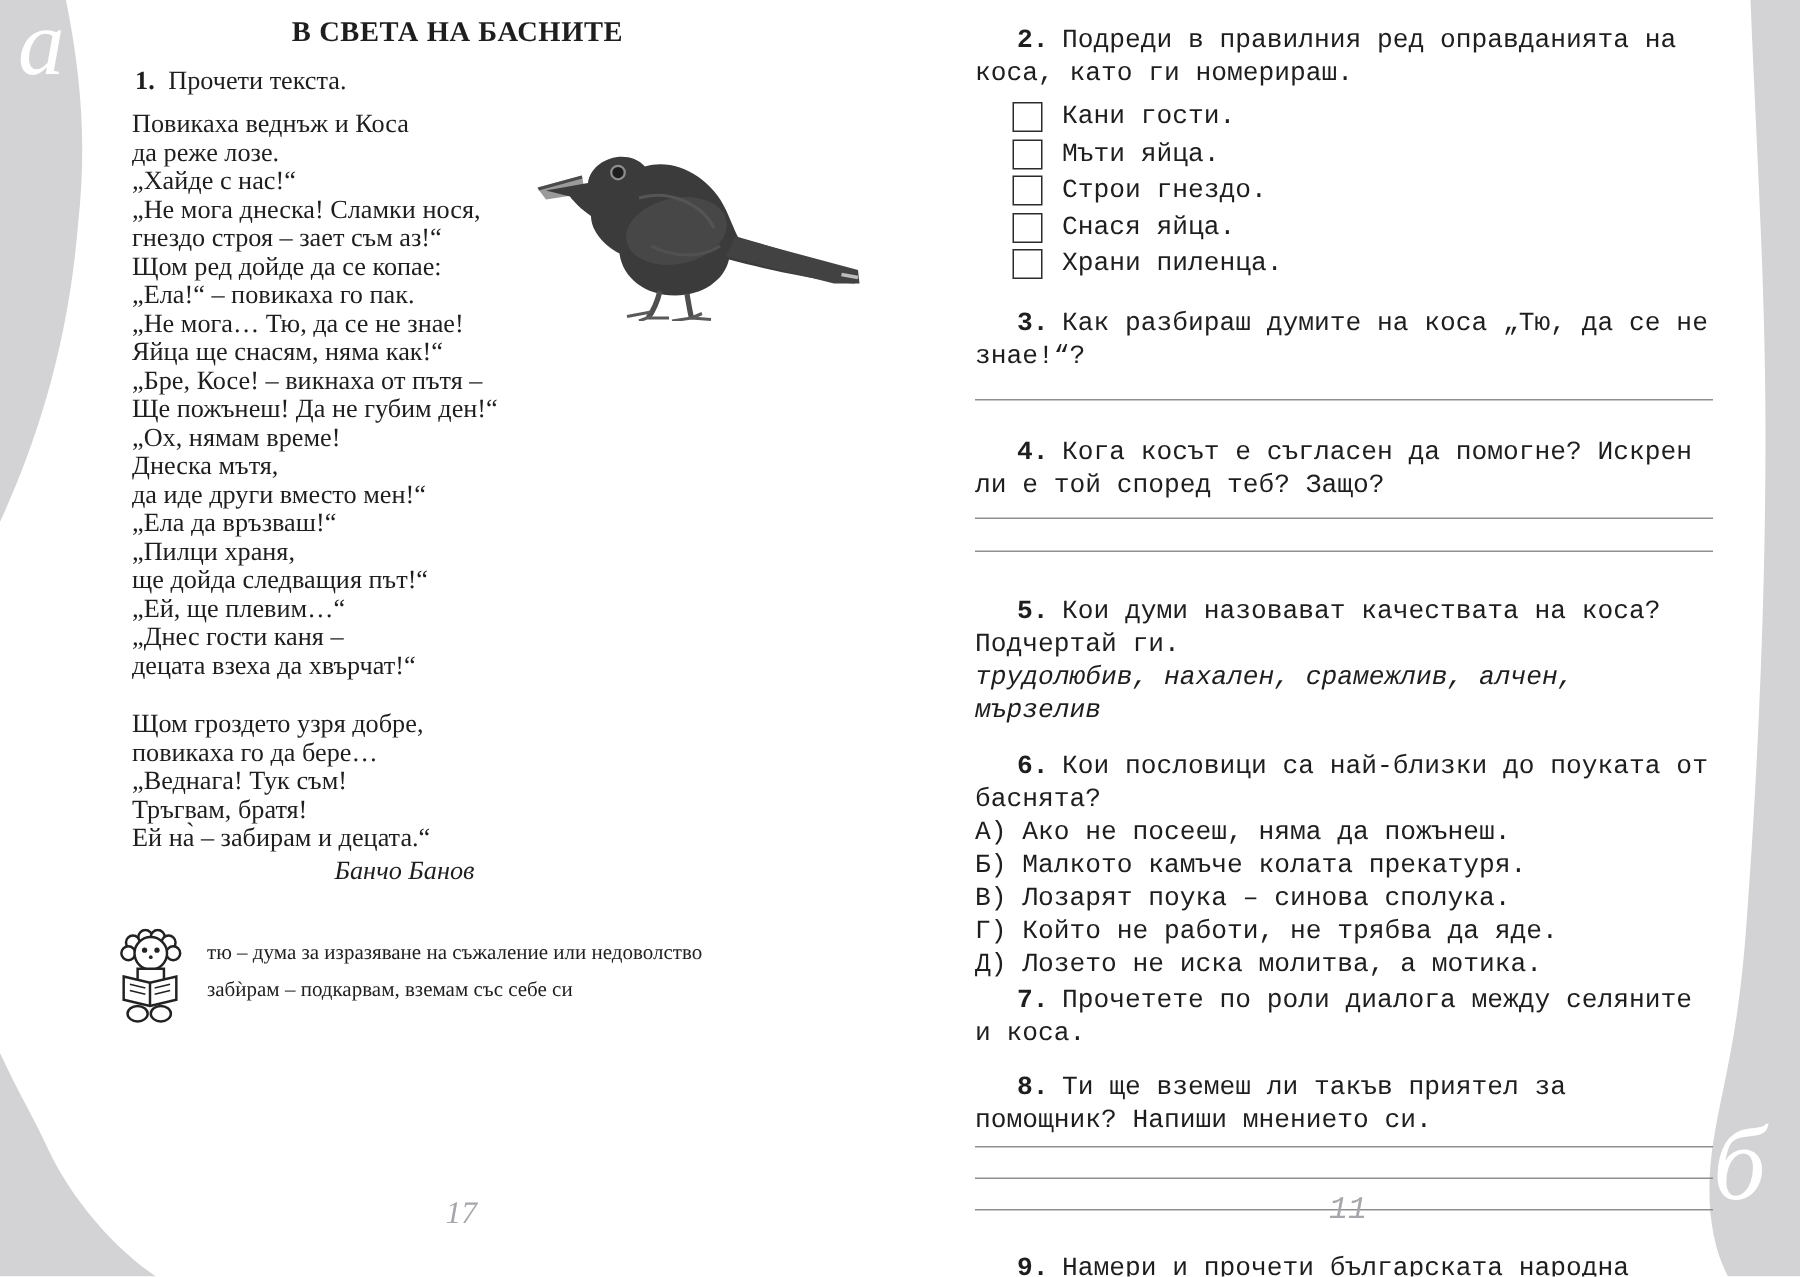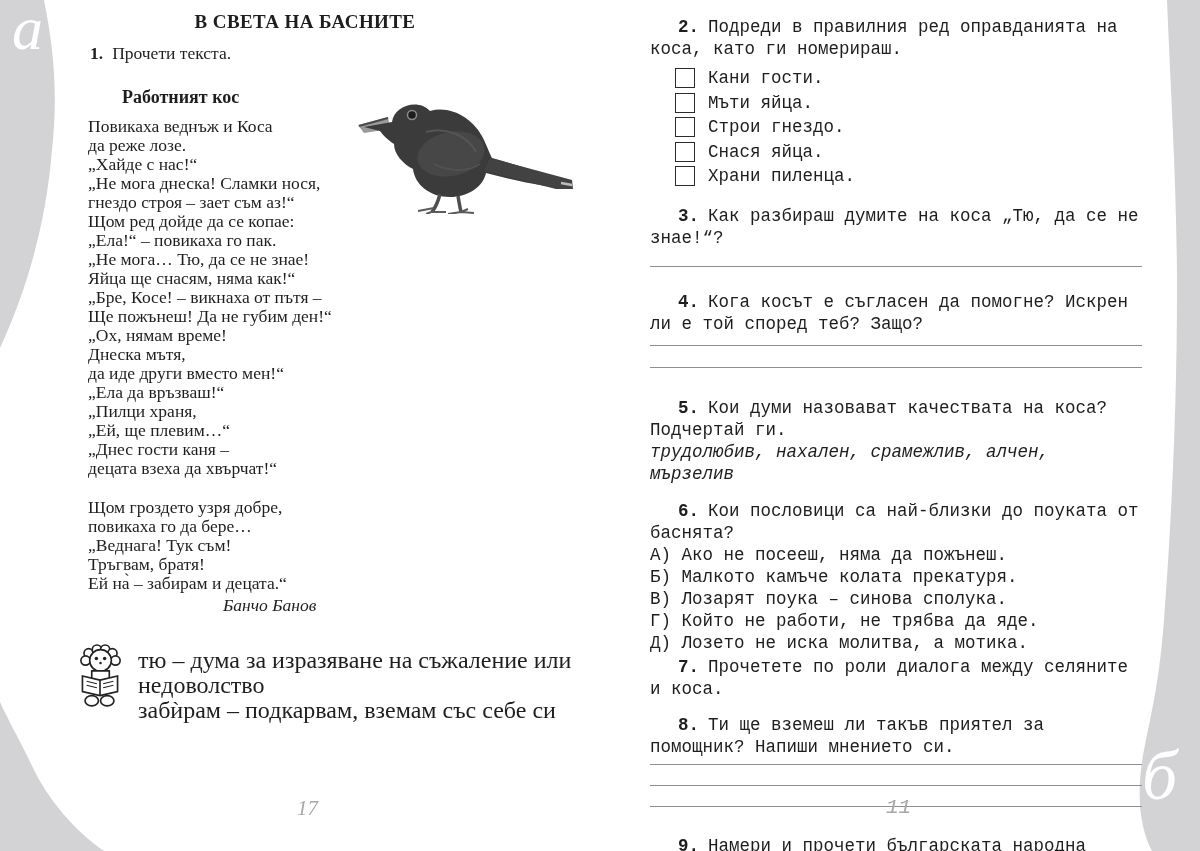--- a/index.html
+++ b/index.html
@@ -25,21 +25,21 @@
   .stanza{margin:0;}
   .stanza1{margin-top:9px;}
   .stanza2{margin-top:20px;}
   .poem-line{font-size:17.5px;line-height:19px;white-space:nowrap;}
   .poem-author{margin:1px 0 0 135px;font-style:italic;font-size:17.5px;line-height:22px;}
 
   #bird{position:absolute;left:268px;top:92px;}
 
   .glossary{margin-top:24px;padding-top:6px;min-height:70px;}
   .glossary .mascot{float:left;width:52px;height:64px;margin:-2px 12px 0 -14px;}
-  .gloss-line{font-size:24px;line-height:25px;}
+  .gloss-line{font-size:14px;line-height:25px;}
   .glossary .gtext{padding-top:2px;}
 
   .page-number{
     position:absolute;top:796px;font-style:italic;font-size:21px;color:#a7a7ab;
   }
   #left-page .page-number{left:209px;}
   #right-page .page-number{left:236px;}
 
   
   #right-page{padding-top:16px;box-sizing:border-box;font-family:Liberation Mono, monospace;}
@@ -76,40 +76,40 @@
 </svg>
 
 <div class="page" id="left-page">
 
   <h1 class="section-title">В СВЕТА НА БАСНИТЕ</h1>
 
   <p class="task task1">
     <b class="tnum">1.</b><span>Прочети текста.</span>
   </p>
 
-  <h2 class="poem-title">Работният кос</h2>
 
   <div class="stanza stanza1">
 
   <div class="poem-line">Повикаха веднъж и Коса</div>
       <div class="poem-line">да реже лозе.</div>
       <div class="poem-line">„Хайде с нас!“</div>
       <div class="poem-line">„Не мога днеска! Сламки нося,</div>
       <div class="poem-line">гнездо строя – зает съм аз!“</div>
       <div class="poem-line">Щом ред дойде да се копае:</div>
       <div class="poem-line">„Ела!“ – повикаха го пак.</div>
       <div class="poem-line">„Не мога… Тю, да се не знае!</div>
       <div class="poem-line">Яйца ще снасям, няма как!“</div>
       <div class="poem-line">„Бре, Косе! – викнаха от пътя –</div>
       <div class="poem-line">Ще пожънеш! Да не губим ден!“</div>
       <div class="poem-line">„Ох, нямам време!</div>
       <div class="poem-line">Днеска мътя,</div>
       <div class="poem-line">да иде други вместо мен!“</div>
       <div class="poem-line">„Ела да връзваш!“</div>
       <div class="poem-line">„Пилци храня,</div>
+      <div class="poem-line">ще дойда следващия път!“</div>
       <div class="poem-line">„Ей, ще плевим…“</div>
       <div class="poem-line">„Днес гости каня –</div>
       <div class="poem-line">децата взеха да хвърчат!“</div>
     </div>
 
   <div class="stanza stanza2">
 
   <div class="poem-line">Щом гроздето узря добре,</div>
       <div class="poem-line">повикаха го да бере…</div>
       <div class="poem-line">„Веднага! Тук съм!</div>

